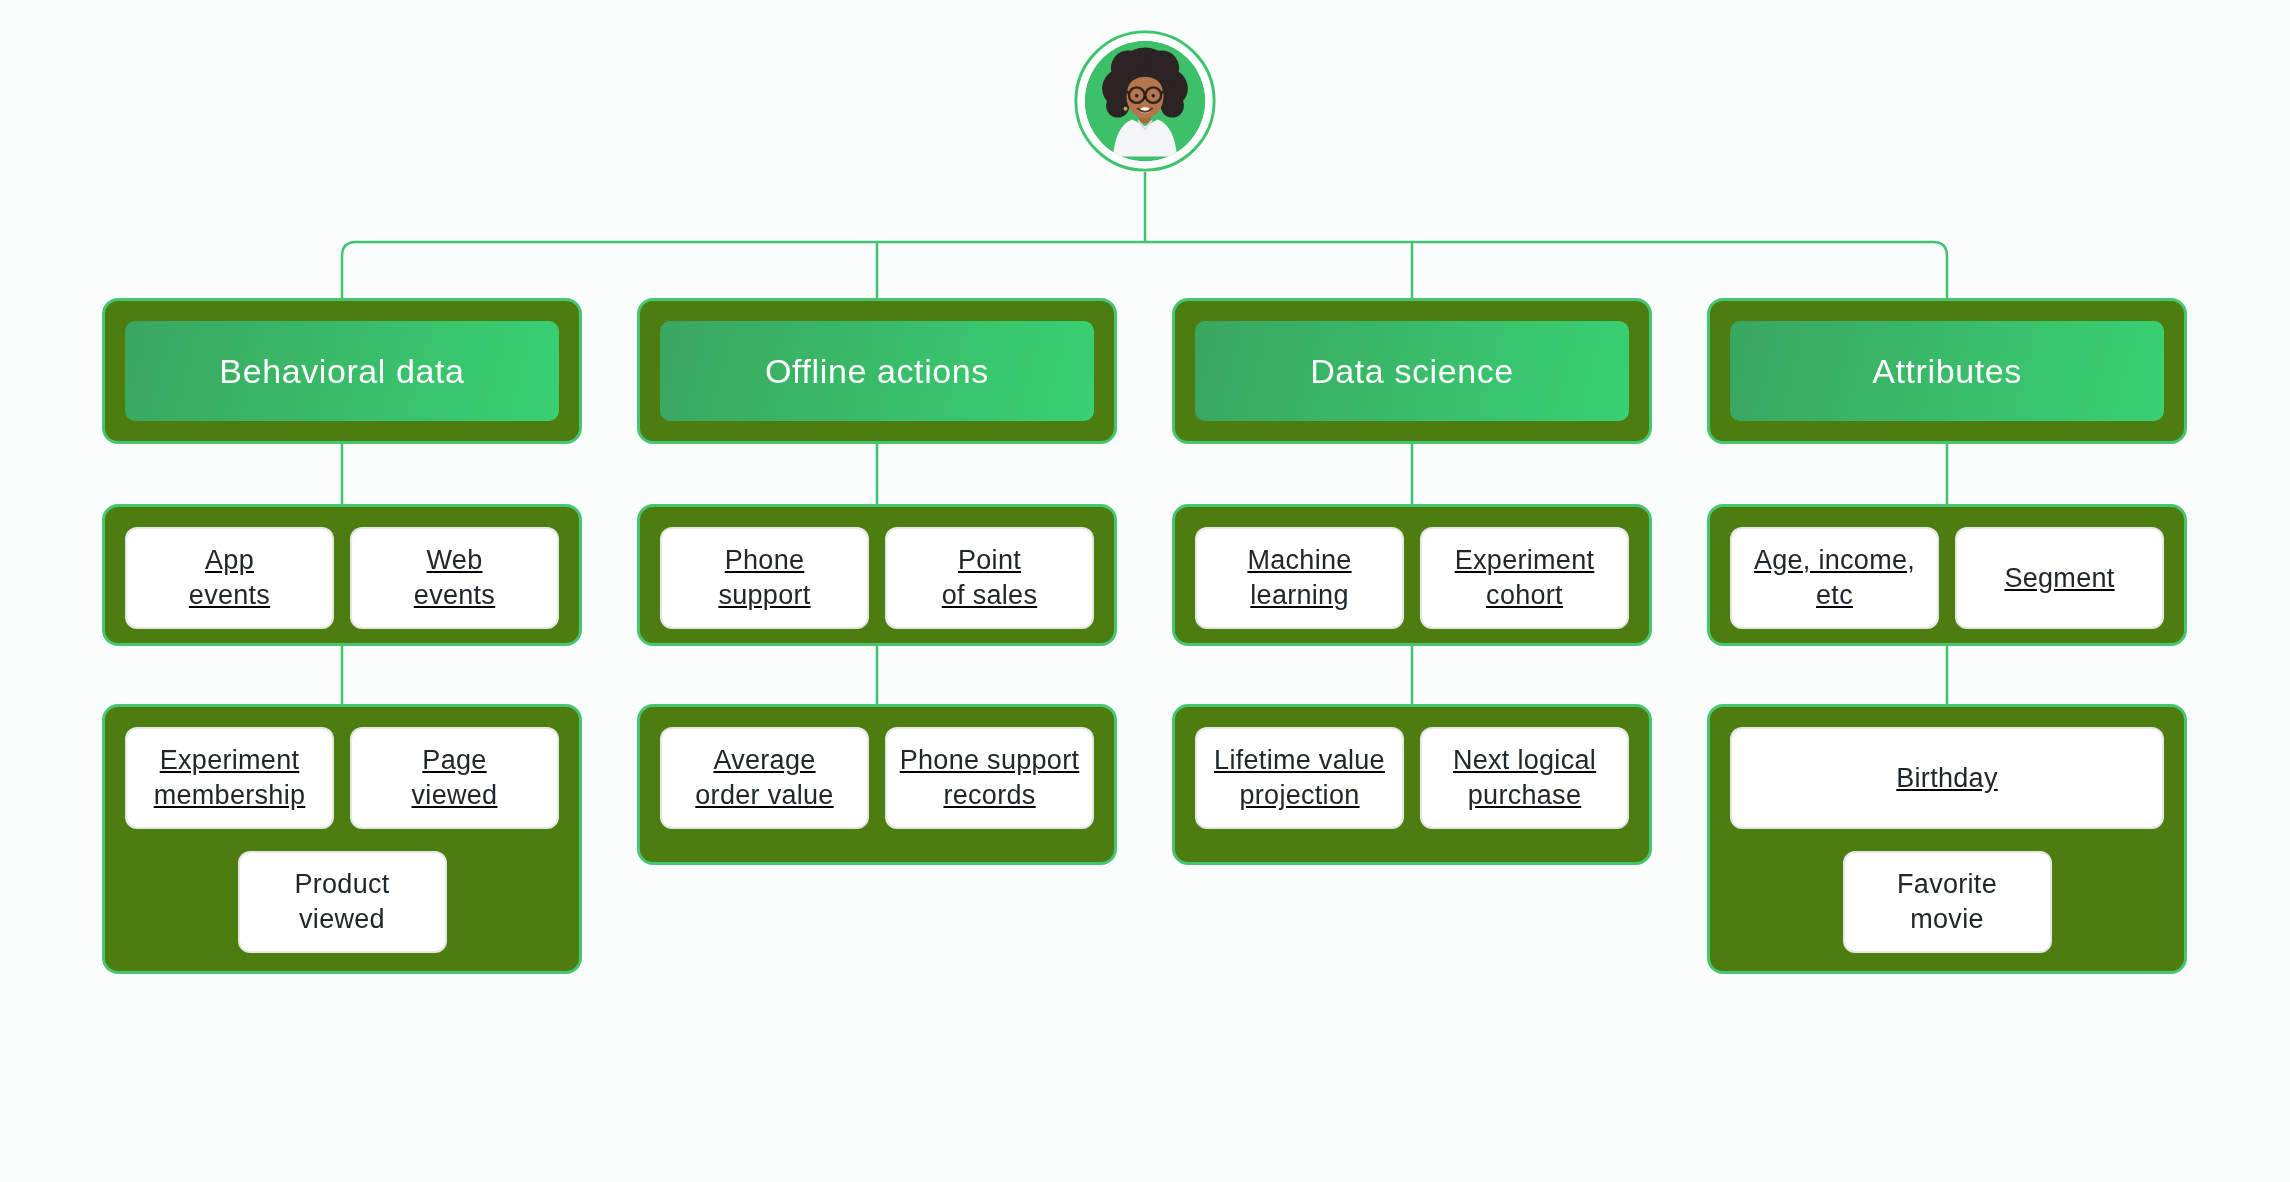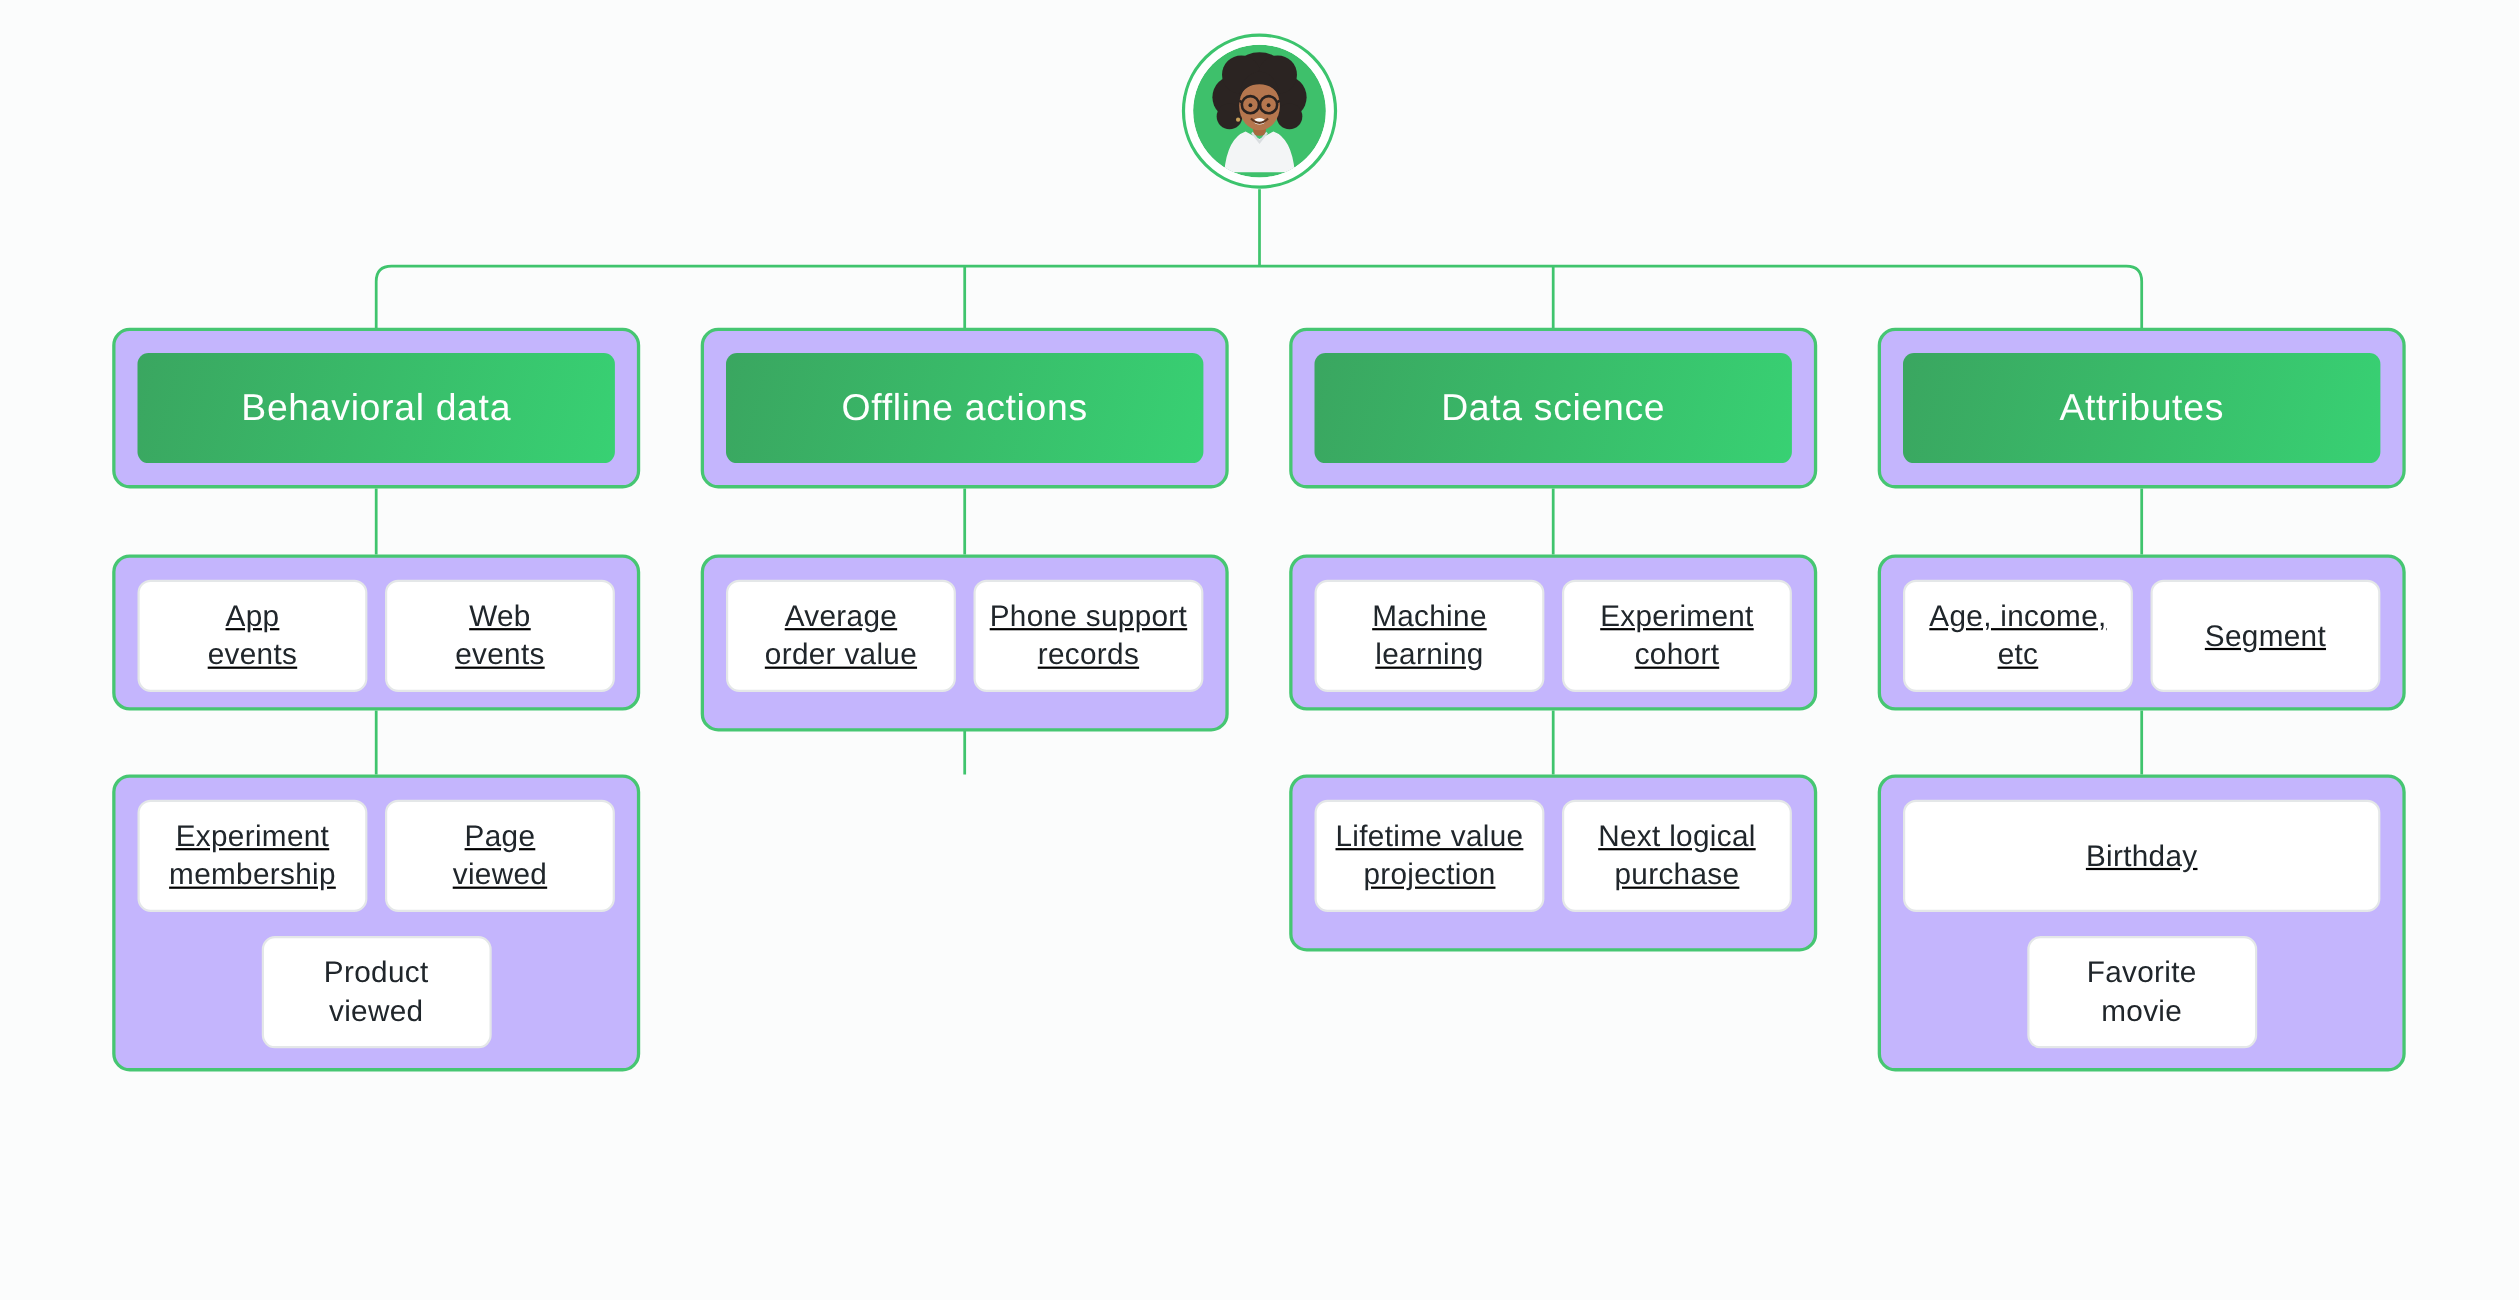--- a/index.html
+++ b/index.html
@@ -30,21 +30,21 @@
   }
   .avatar svg{display:block;width:146px;height:146px;}
 
   .column{position:absolute;top:298px;width:480px;}
   .col-0{left:102px;}
   .col-1{left:637px;}
   .col-2{left:1172px;}
   .col-3{left:1707px;}
 
   .group{
-    background:#c4b5fd;
+    background:#4d7c0f;
     border:3px solid var(--group-border);
     border-radius:16px;
     width:480px;
   }
   .group.header-group{height:146px;padding:20px;margin-bottom:60px;}
   .group.row2-group{height:142px;margin-bottom:58px;}
   .group.row3-group{height:161px;}
   .group.row3-group.tall{height:270px;}
 
   .header-btn{
@@ -170,20 +170,28 @@
       </div>
       <div class="node-box centered">Product
 viewed</div>
     </div>
   </div>
 
   <div class="column col-1">
     <div class="group header-group">
       <div class="header-btn">Offline actions</div>
     </div>
+    <div class="group row2-group">
+      <div class="box-row">
+        <div class="node-box">Phone
+support</div>
+        <div class="node-box">Point
+of sales</div>
+      </div>
+    </div>
     <div class="group row3-group">
       <div class="box-row">
         <div class="node-box">Average
 order value</div>
         <div class="node-box">Phone support
 records</div>
       </div>
     </div>
   </div>
 

